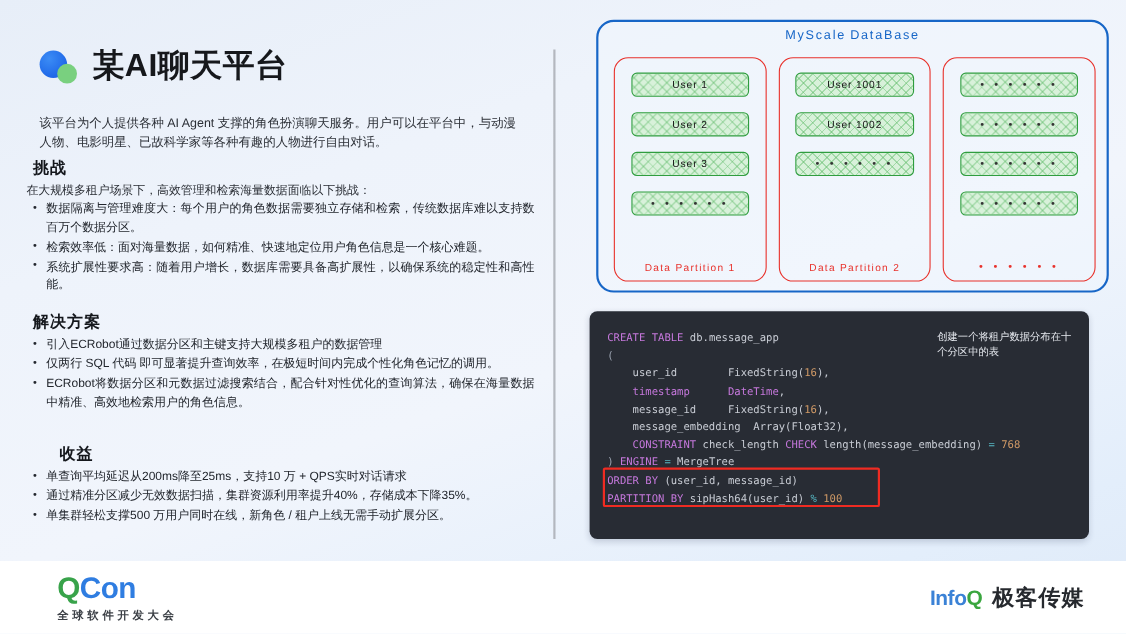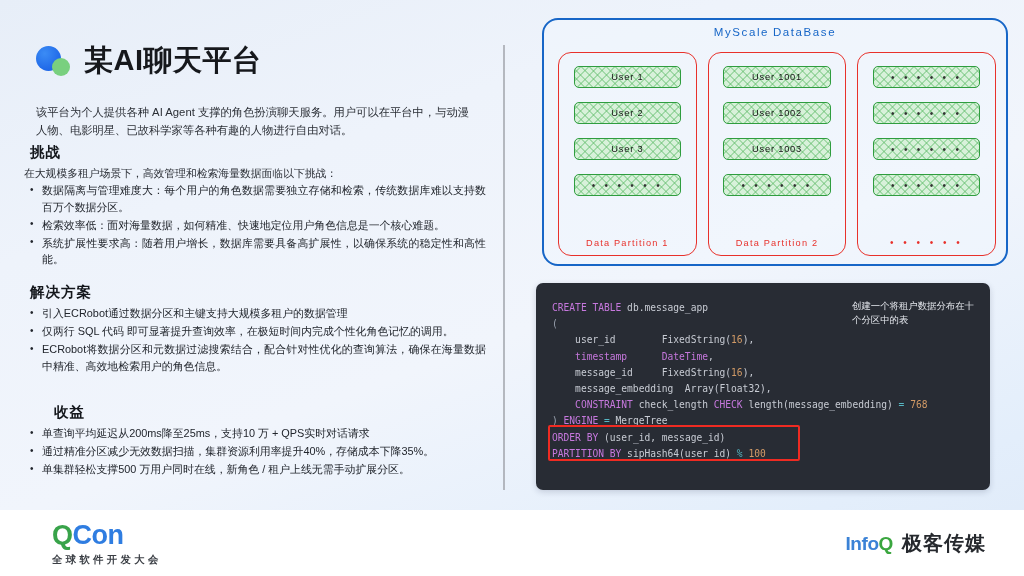--- a/index.html
+++ b/index.html
@@ -391,21 +391,20 @@
             <div class="user-box">User 1</div>
             <div class="user-box">User 2</div>
             <div class="user-box">User 3</div>
             <div class="user-box dots">• • • • • •</div>
             <div class="partition-label">Data Partition 1</div>
           </div>
 
           <div class="partition">
             <div class="user-box">User 1001</div>
             <div class="user-box">User 1002</div>
-            <div class="user-box">User 1003</div>
             <div class="user-box dots">• • • • • •</div>
             <div class="partition-label">Data Partition 2</div>
           </div>
 
           <div class="partition">
             <div class="user-box dots">• • • • • •</div>
             <div class="user-box dots">• • • • • •</div>
             <div class="user-box dots">• • • • • •</div>
             <div class="user-box dots">• • • • • •</div>
             <div class="partition-label dots">• • • • • •</div>

